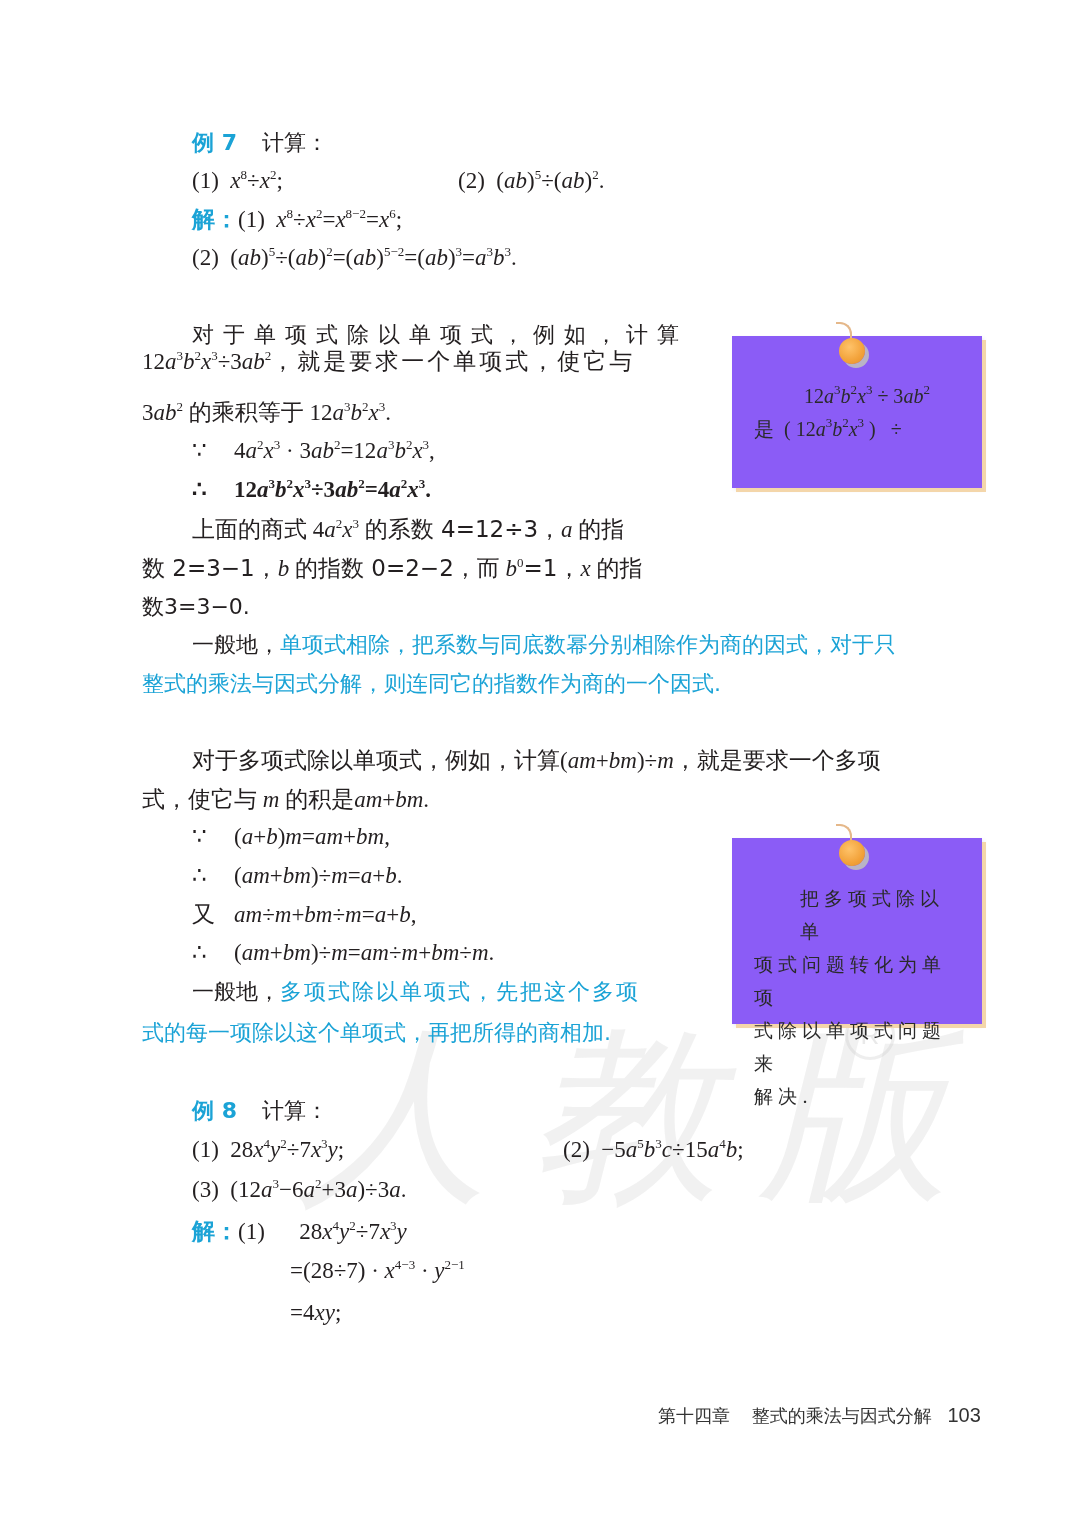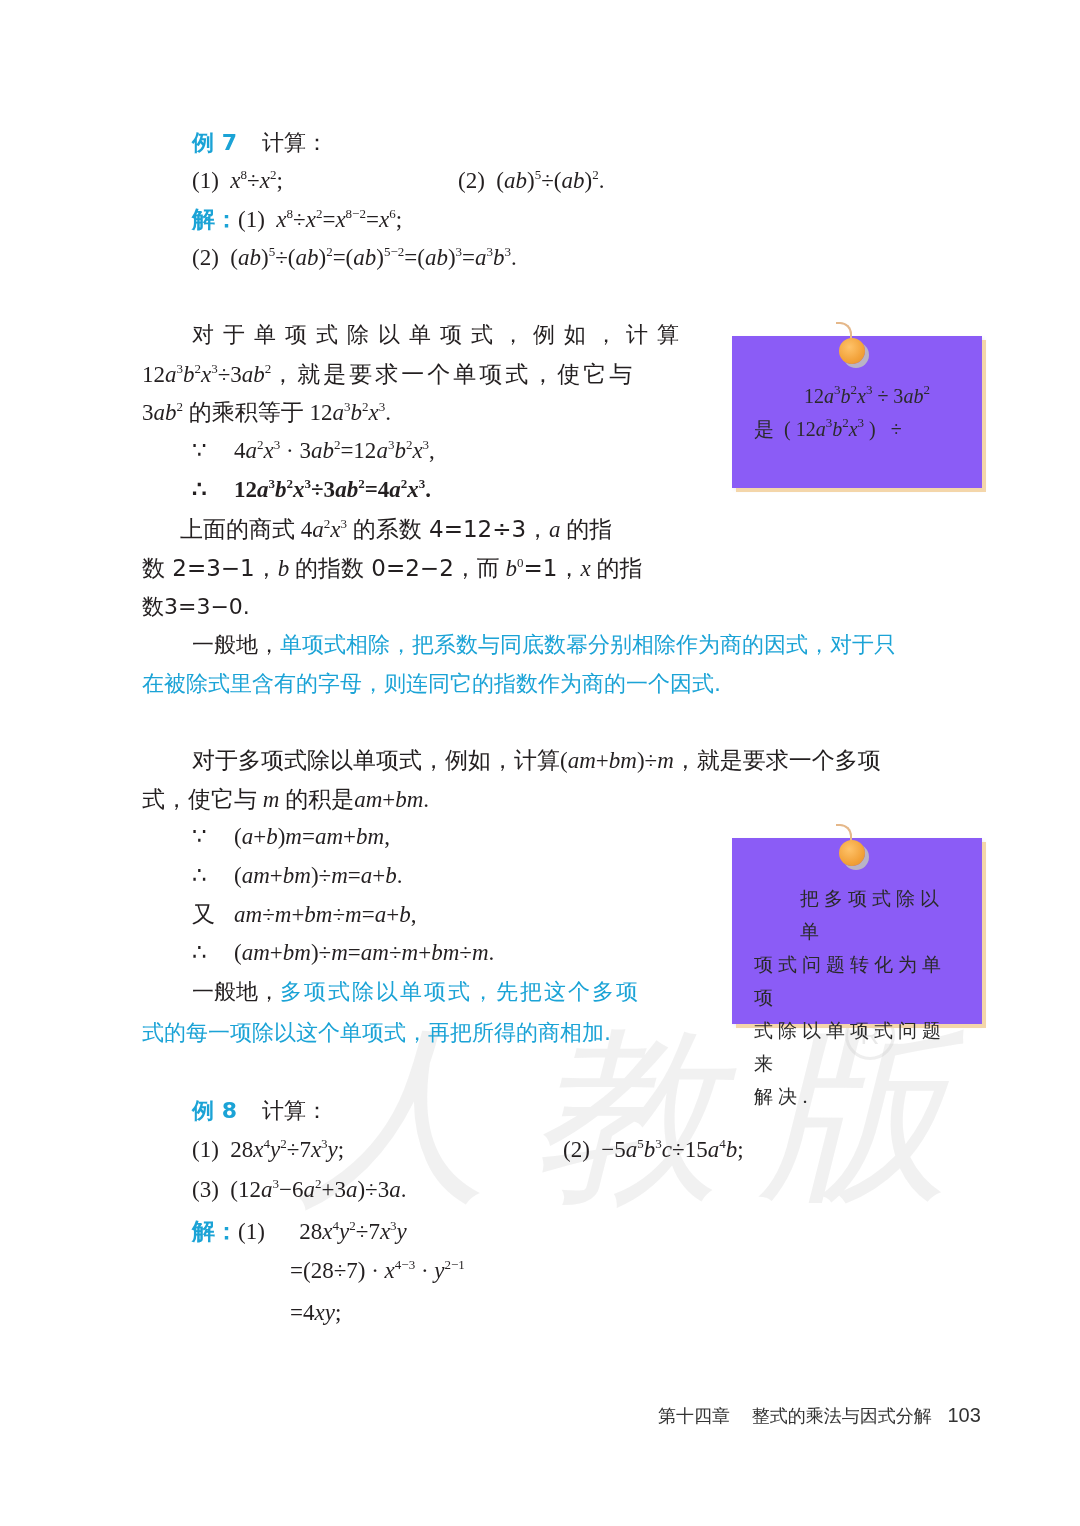--- a/index.html
+++ b/index.html
@@ -48,29 +48,29 @@
   <span class="cn" style="margin-left:18px;">计算：</span>
 </div>
 <div class="line math" style="left:192px; top:166px;">(1)&nbsp; <i class="v">x</i><sup>8</sup>÷<i class="v">x</i><sup>2</sup>;</div>
 <div class="line math" style="left:458px; top:166px;">(2)&nbsp; (<i class="v">ab</i>)<sup>5</sup>÷(<i class="v">ab</i>)<sup>2</sup>.</div>
 <div class="line math" style="left:192px; top:204px;">
   <span class="cn blue bold">解：</span>(1)&nbsp; <i class="v">x</i><sup>8</sup>÷<i class="v">x</i><sup>2</sup>=<i class="v">x</i><sup>8−2</sup>=<i class="v">x</i><sup>6</sup>;
 </div>
 <div class="line math" style="left:192px; top:243px;">(2)&nbsp; (<i class="v">ab</i>)<sup>5</sup>÷(<i class="v">ab</i>)<sup>2</sup>=(<i class="v">ab</i>)<sup>5−2</sup>=(<i class="v">ab</i>)<sup>3</sup>=<i class="v">a</i><sup>3</sup><i class="v">b</i><sup>3</sup>.</div>
 
 <div class="line cn" style="left:192px; top:320px; letter-spacing:9px;">对于单项式除以单项式，例如，计算</div>
-<div class="line math" style="left:142px; top:359px;">12<i class="v">a</i><sup>3</sup><i class="v">b</i><sup>2</sup><i class="v">x</i><sup>3</sup>÷3<i class="v">ab</i><sup>2</sup><span class="cn" style="letter-spacing:3px;">，就是要求一个单项式，使它与</span></div>
+<div class="line math" style="left:142px; top:346px;">12<i class="v">a</i><sup>3</sup><i class="v">b</i><sup>2</sup><i class="v">x</i><sup>3</sup>÷3<i class="v">ab</i><sup>2</sup><span class="cn" style="letter-spacing:3px;">，就是要求一个单项式，使它与</span></div>
 <div class="line math" style="left:142px; top:397px;">3<i class="v">ab</i><sup>2</sup> <span class="cn">的乘积等于</span> 12<i class="v">a</i><sup>3</sup><i class="v">b</i><sup>2</sup><i class="v">x</i><sup>3</sup>.</div>
 <div class="line math" style="left:192px; top:436px;"><span class="sym">∵</span>4<i class="v">a</i><sup>2</sup><i class="v">x</i><sup>3</sup> · 3<i class="v">ab</i><sup>2</sup>=12<i class="v">a</i><sup>3</sup><i class="v">b</i><sup>2</sup><i class="v">x</i><sup>3</sup>,</div>
 <div class="line math" style="left:192px; top:475px;font-weight:bold;"><span class="sym">∴</span>12<i class="v">a</i><sup>3</sup><i class="v">b</i><sup>2</sup><i class="v">x</i><sup>3</sup>÷3<i class="v">ab</i><sup>2</sup>=4<i class="v">a</i><sup>2</sup><i class="v">x</i><sup>3</sup>.</div>
-<div class="line math" style="left:180px; top:514px;"><span class="cn">上面的商式</span> 4<i class="v">a</i><sup>2</sup><i class="v">x</i><sup>3</sup> <span class="cn">的系数 4=12÷3，</span><i class="v">a</i> <span class="cn">的指</span></div>
+<div class="line math" style="left:192px; top:514px;"><span class="cn">上面的商式</span> 4<i class="v">a</i><sup>2</sup><i class="v">x</i><sup>3</sup> <span class="cn">的系数 4=12÷3，</span><i class="v">a</i> <span class="cn">的指</span></div>
 <div class="line math" style="left:142px; top:553px;"><span class="cn">数 2=3−1，</span><i class="v">b</i> <span class="cn">的指数 0=2−2，而</span> <i class="v">b</i><sup>0</sup><span class="cn">=1，</span><i class="v">x</i> <span class="cn">的指</span></div>
 <div class="line cn" style="left:142px; top:592px;">数3=3−0.</div>
 <div class="line cn" style="left:192px; top:630px;"><span>一般地，</span><span class="blue">单项式相除，把系数与同底数幂分别相除作为商的因式，对于只</span></div>
-<div class="line cn blue" style="left:142px; top:669px;">在被除式里含有的字母，则连同它的指数作为商的一个因式.</div>
+<div class="line cn blue" style="left:142px; top:669px;">整式的乘法与因式分解，则连同它的指数作为商的一个因式.</div>
 
 <div class="note" style="left:732px; top:336px; width:250px; height:152px; padding-top:44px;">
   <div style="padding-left:50px; font-family:'Liberation Serif',serif; font-size:20px;">12<i class="v">a</i><sup>3</sup><i class="v">b</i><sup>2</sup><i class="v">x</i><sup>3</sup> ÷ 3<i class="v">ab</i><sup>2</sup></div>
   <div style="font-family:'Liberation Serif',serif; font-size:20px;"><span class="cn">是</span>&nbsp;&nbsp;(&nbsp;12<i class="v">a</i><sup>3</sup><i class="v">b</i><sup>2</sup><i class="v">x</i><sup>3</sup>&nbsp;)&nbsp;&nbsp;&nbsp;÷</div>
 </div>
 <div class="pin-string" style="left:836px; top:322px;"></div>
 <div class="pin" style="left:839px; top:338px;"></div>
 
 <div class="line math" style="left:192px; top:745px;"><span class="cn">对于多项式除以单项式，例如，计算</span>(<i class="v">am</i>+<i class="v">bm</i>)÷<i class="v">m</i><span class="cn">，就是要求一个多项</span></div>
 <div class="line math" style="left:142px; top:784px;"><span class="cn">式，使它与</span> <i class="v">m</i> <span class="cn">的积是</span><i class="v">am</i>+<i class="v">bm</i>.</div>

